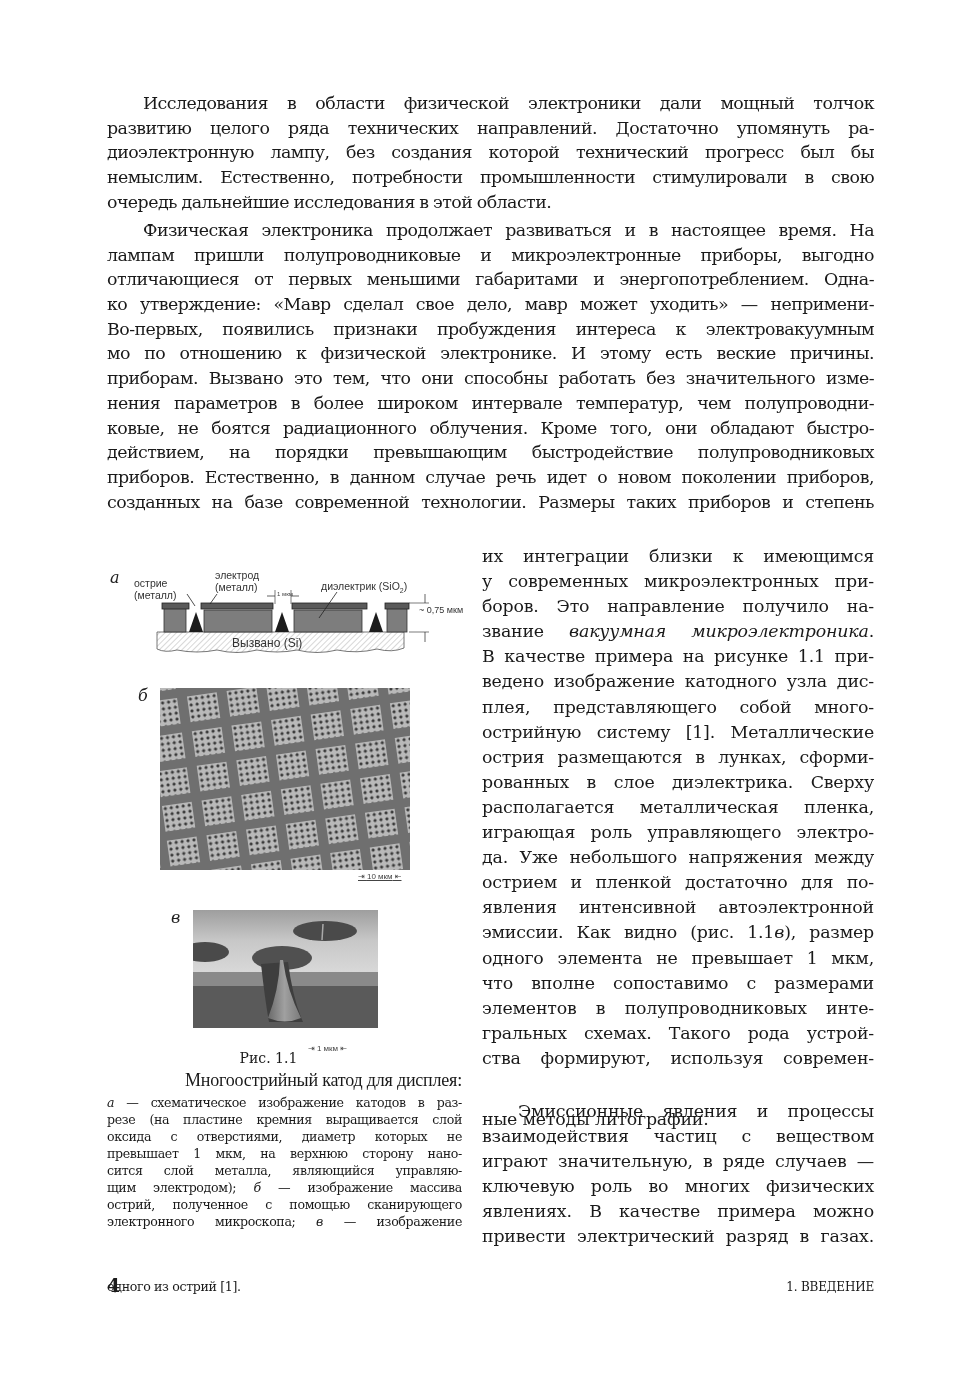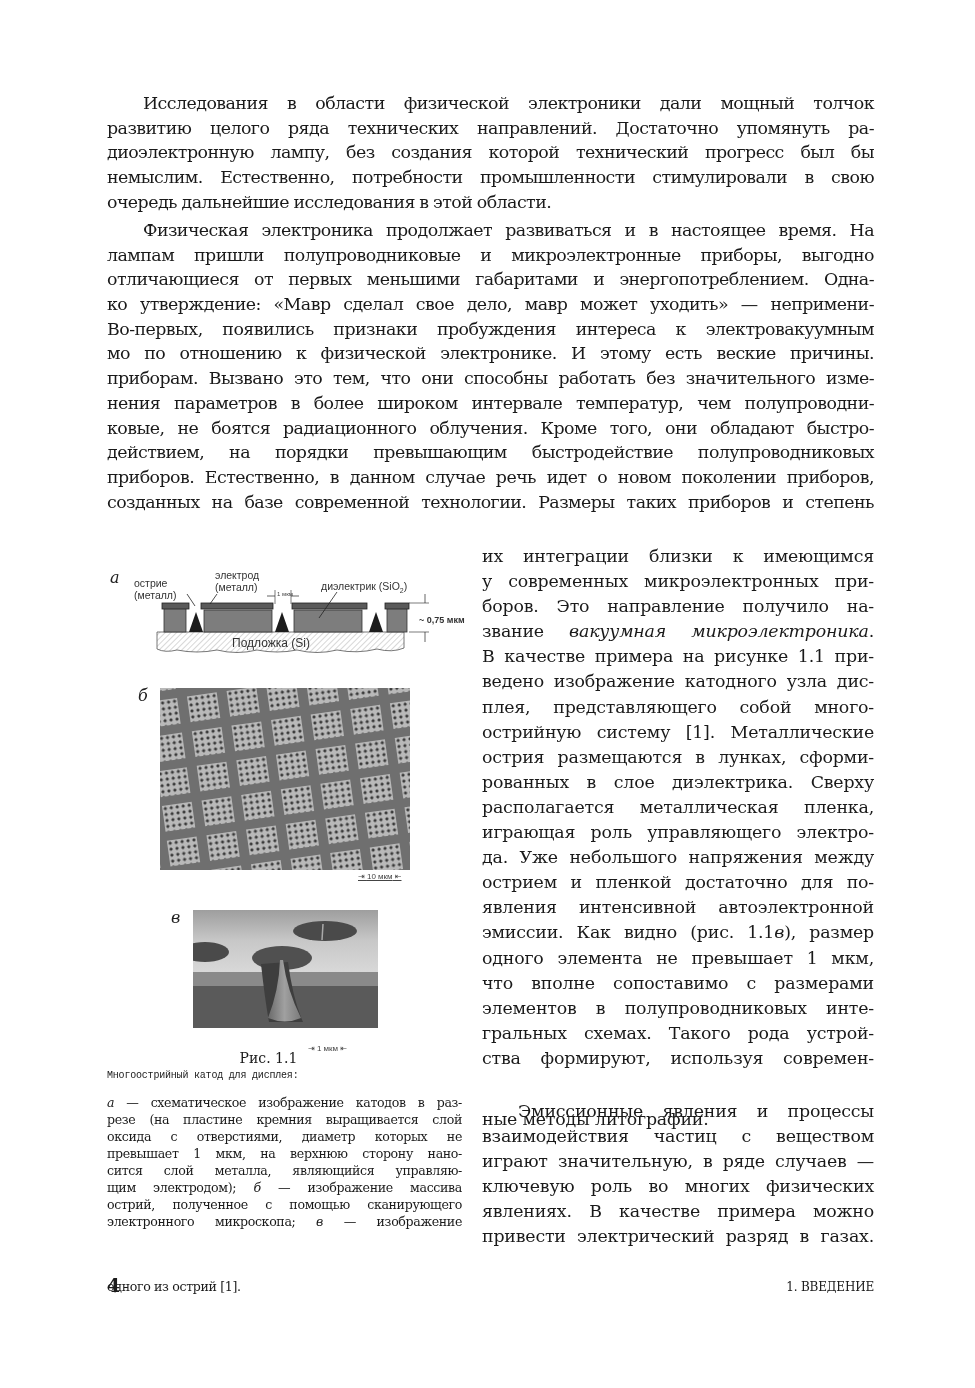--- a/index.html
+++ b/index.html
@@ -24,22 +24,22 @@
     .col-right .indent { padding-left: 36px; }
     .em { font-style: italic; }
 
     .fig { position: absolute; }
     .fig-letter { position: absolute; font-family: "DejaVu Serif", serif; font-style: italic; font-size: 16px; color: #222; }
     .diag-label { position: absolute; font-family: "Liberation Sans", sans-serif; font-size: 10.5px; color: #333; line-height: 12px; }
     .scale { position: absolute; font-family: "Liberation Sans", sans-serif; font-size: 8px; color: #444; }
 
     .caption-title { position: absolute; left: 91px; width: 355px; top: 1050px; text-align: center;
       font-family: "DejaVu Serif", serif; font-weight: normal; font-size: 14px; }
-    .caption-sub { position: absolute; left: 107px; width: 355px; top: 1070px; text-align: left;
-      font-family: Liberation Mono, monospace; font-size: 10px; letter-spacing: -0.2px; }
+    .caption-sub { position: absolute; left: 107px; width: 355px; top: 1070px; text-align: right;
+      font-family: Liberation Serif, serif; font-size: 18px; letter-spacing: -0.2px; }
     .caption-body { position: absolute; left: 107px; width: 355px; top: 1094px;
       font-family: "DejaVu Serif", serif; font-size: 12.6px; line-height: 17px; letter-spacing: -0.35px; }
     .caption-body .line { display: block; text-align: justify; text-align-last: justify; white-space: nowrap; height: 17px; }
     .caption-body .line.last { text-align-last: left; margin-top: 48px; }
 
     .footer-num { position: absolute; left: 107px; top: 1274px; font-family: "DejaVu Serif", serif; font-weight: bold; font-size: 19px; }
     .footer-sec { position: absolute; right: 101px; top: 1280px; font-family: "DejaVu Serif", serif; font-size: 12px; letter-spacing: -0.2px; }
   </style>
 </head>
 <body>
@@ -102,21 +102,21 @@
     <span class="line">явлениях. В качестве примера можно</span>
     <span class="line">привести электрический разряд в газах.</span>
   </div>
 
   <div class="fig" style="left:107px; top:560px; width:365px; height:100px;">
     <span class="fig-letter" style="left:3px; top:8px;">а</span>
     <span class="diag-label" style="left:27px; top:17px;"><span>острие</span><br><span>(металл)</span></span>
     <span class="diag-label" style="left:108px; top:9px;"><span>электрод</span><br><span>(металл)</span></span>
     <span class="scale" style="left:170px; top:31px; font-size:6px;">1 мкм</span>
     <span class="diag-label" style="left:214px; top:20px;"><span>диэлектрик (SiO</span><sub style="font-size:7px;">2</sub><span>)</span></span>
-    <span class="diag-label" style="left:312px; top:54px; font-size:9px;font-weight:bold;">~ 0,75 мкм</span>
+    <span class="diag-label" style="left:312px; top:44px; font-size:9px;">~ 0,75 мкм</span>
     <svg width="365" height="100" style="position:absolute; left:0; top:0;">
       <defs>
         <pattern id="hatch" width="4" height="4" patternUnits="userSpaceOnUse" patternTransform="rotate(45)">
           <line x1="0" y1="0" x2="0" y2="4" stroke="#9a9a9a" stroke-width="0.8"></line>
         </pattern>
       </defs>
 
       <path d="M50 72 L297 72 L297 88 Q285 93 270 89 Q250 94 230 90 Q210 95 190 90 Q170 94 150 90 Q130 95 110 90 Q90 94 70 90 Q58 93 50 89 Z" fill="url(#hatch)" stroke="#555" stroke-width="0.8"></path>
 
       <rect x="57" y="48" width="22" height="24" fill="#7d7d7d" stroke="#333" stroke-width="0.8"></rect>
@@ -140,21 +140,21 @@
       <line x1="168" y1="30" x2="168" y2="44" stroke="#222" stroke-width="0.6"></line>
       <line x1="184" y1="30" x2="184" y2="44" stroke="#222" stroke-width="0.6"></line>
       <line x1="160" y1="36" x2="168" y2="36" stroke="#222" stroke-width="0.7"></line>
       <line x1="184" y1="36" x2="192" y2="36" stroke="#222" stroke-width="0.7"></line>
 
       <line x1="302" y1="43" x2="322" y2="43" stroke="#222" stroke-width="0.6"></line>
       <line x1="302" y1="72" x2="322" y2="72" stroke="#222" stroke-width="0.6"></line>
       <line x1="318" y1="34" x2="318" y2="43" stroke="#222" stroke-width="0.7"></line>
       <line x1="318" y1="72" x2="318" y2="82" stroke="#222" stroke-width="0.7"></line>
     </svg>
-    <span class="diag-label" style="left:125px; top:77px; font-size:12px;">Подложка (Si)</span>
+    <span class="diag-label" style="left:125px; top:77px; font-size:12px;">Вызвано (Si)</span>
   </div>
 
   <div class="fig" style="left:130px; top:682px; width:300px; height:205px;">
     <span class="fig-letter" style="left:8px; top:4px;">б</span>
     <div style="position:absolute; left:30px; top:6px; width:250px; height:182px; background:#6f6f6f; overflow:hidden;">
       <div id="grid-holder" style="position:absolute; left:-40px; top:-40px; width:340px; height:270px; transform:rotate(-8deg); transform-origin:center;">
           <div style="position: absolute; width: 30px; height: 26px; background: radial-gradient(circle, rgb(58, 58, 58) 1.3px, transparent 1.8px) 0% 0% / 6px 6px rgb(185, 185, 185); left: 40px; top: 0px;"></div>
           <div style="position: absolute; width: 30px; height: 26px; background: radial-gradient(circle, rgb(58, 58, 58) 1.3px, transparent 1.8px) 0% 0% / 6px 6px rgb(185, 185, 185); left: 40px; top: 35px;"></div>
           <div style="position: absolute; width: 30px; height: 26px; background: radial-gradient(circle, rgb(58, 58, 58) 1.3px, transparent 1.8px) 0% 0% / 6px 6px rgb(185, 185, 185); left: 80px; top: 35px;"></div>
           <div style="position: absolute; width: 30px; height: 26px; background: radial-gradient(circle, rgb(58, 58, 58) 1.3px, transparent 1.8px) 0% 0% / 6px 6px rgb(185, 185, 185); left: 120px; top: 35px;"></div>

